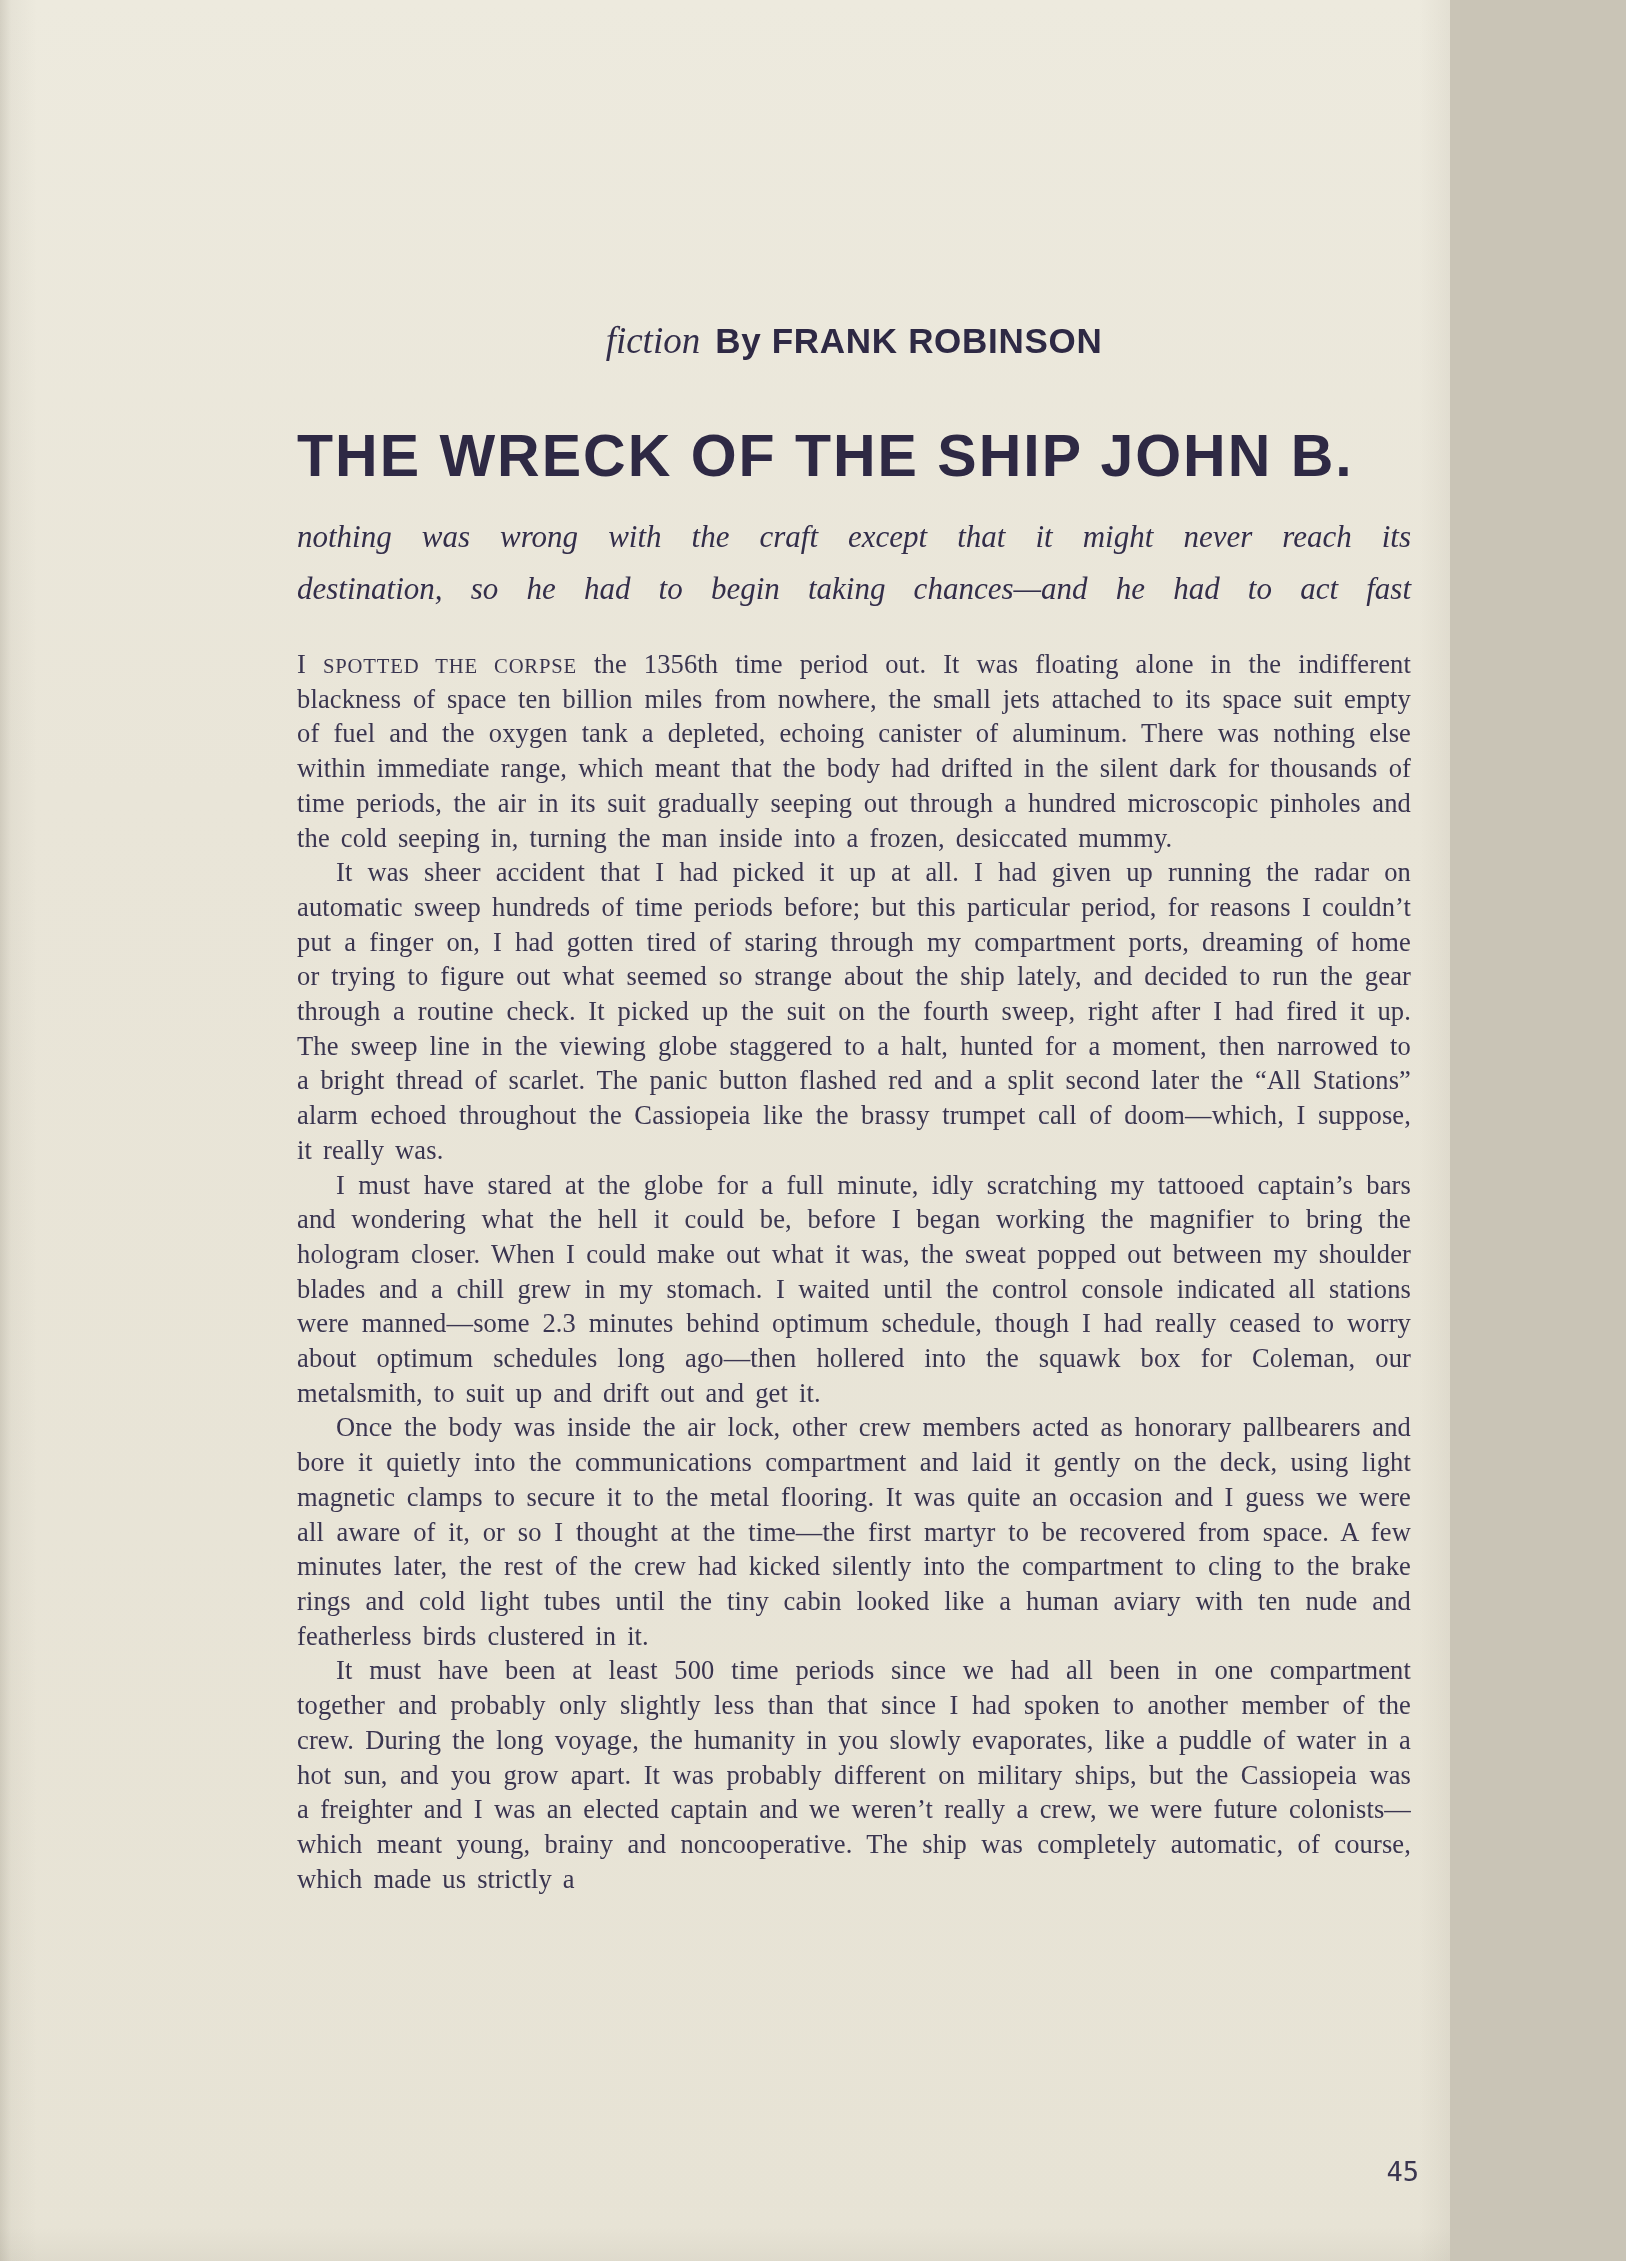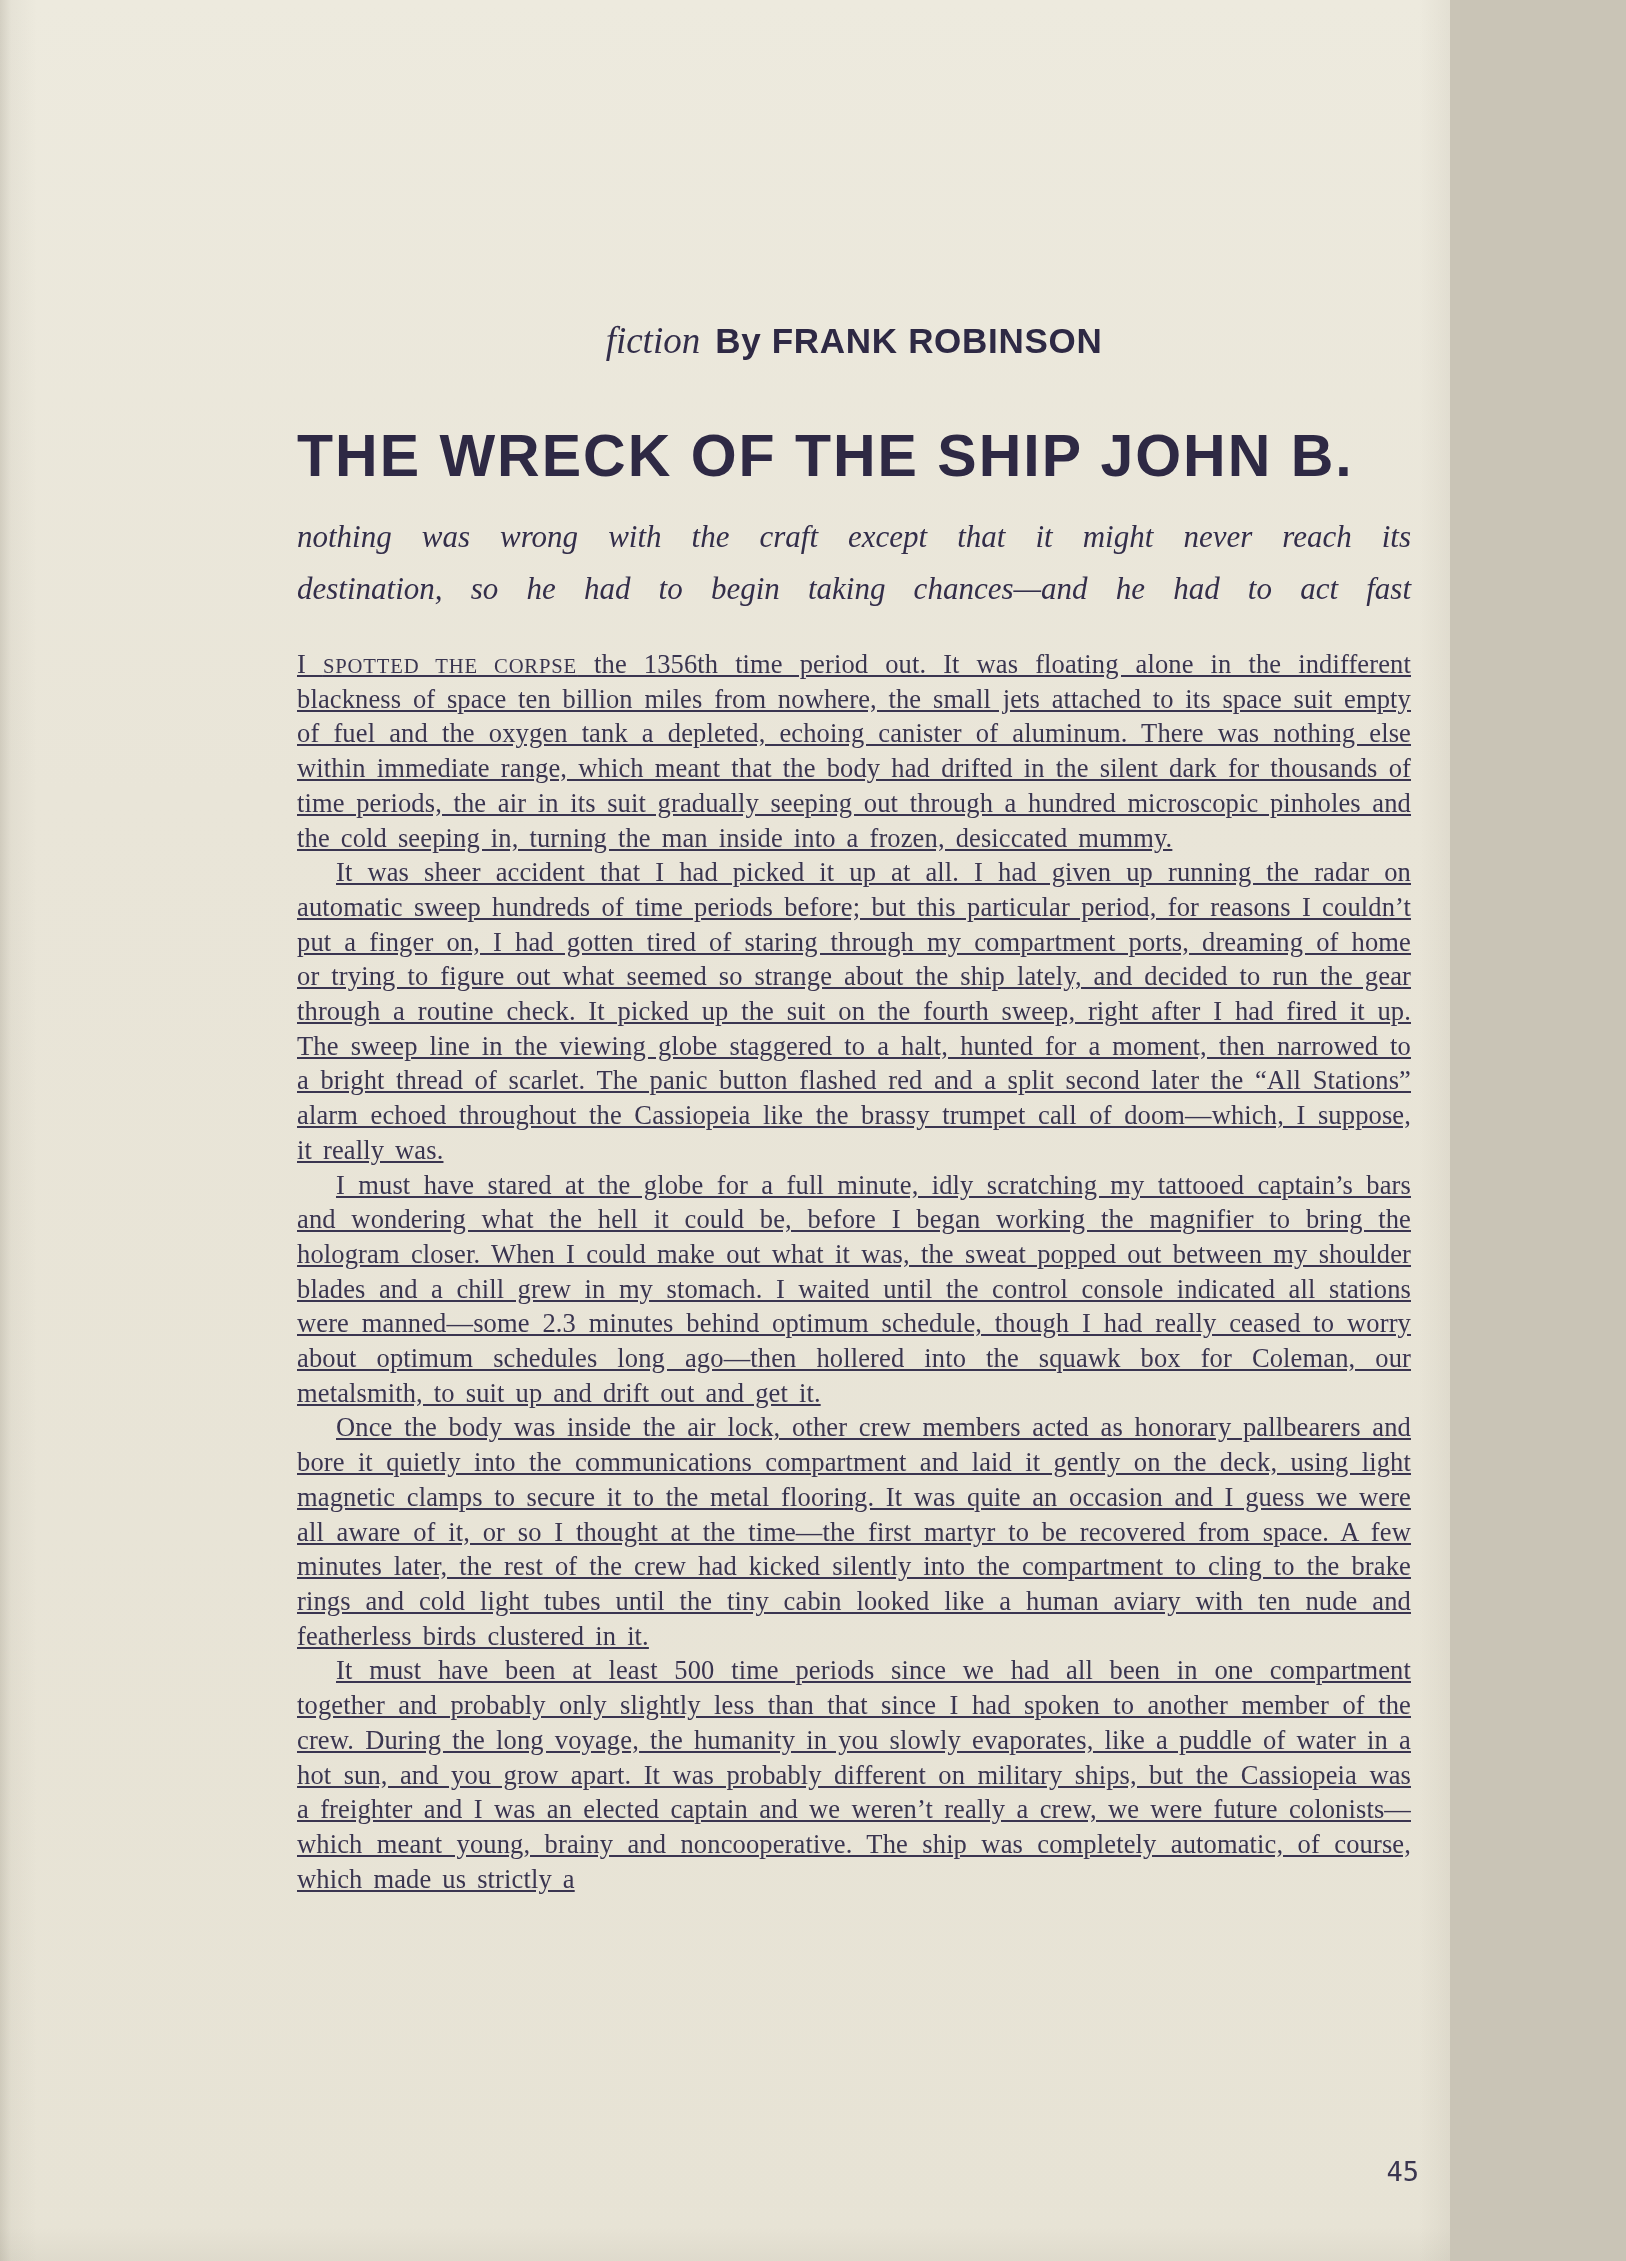--- a/index.html
+++ b/index.html
@@ -70,21 +70,21 @@
 
   .bodytext {
     top: 647px;
     font-size: 26.5px;
     line-height: 1.31;
     text-align: justify;
     word-spacing: 0.16em;
     letter-spacing: 0.005em;
     color: #3a3550;
   }
-  .bodytext p { margin: 0; text-decoration: underline; }
+  .bodytext p { margin: 0; }
   .bodytext p.indented { text-indent: 39px; }
   .sc { font-size: 0.78em; letter-spacing: 0.04em; }
 
   .page-number {
     position: absolute;
     top: 2156px;
     right: 31px;
     font-family: "DejaVu Sans Mono", monospace;
     font-size: 27px;
     color: #3a3550;

